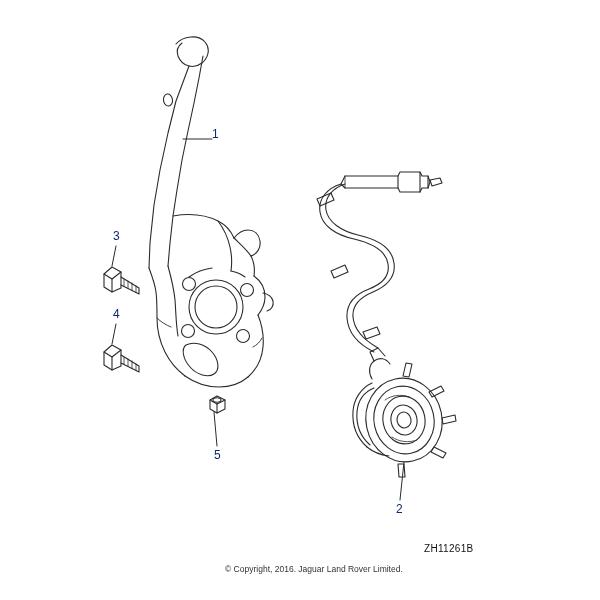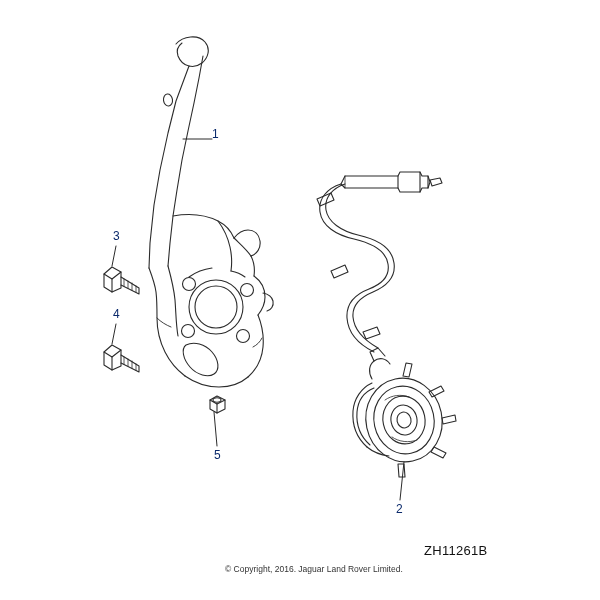--- a/index.html
+++ b/index.html
@@ -28,21 +28,21 @@
     position: absolute;
     font-family: "Liberation Sans", sans-serif;
     font-size: 12px;
     color: #0b2a6b;
     line-height: 1;
     white-space: nowrap;
   }
   .partcode {
     position: absolute;
     font-family: "Liberation Sans", sans-serif;
-    font-size: 13px;
+    font-size: 10px;
     color: #111111;
     letter-spacing: 0.3px;
     white-space: nowrap;
   }
   .copyright {
     position: absolute;
     font-family: "Liberation Sans", sans-serif;
     font-size: 8.5px;
     color: #333333;
     white-space: nowrap;

